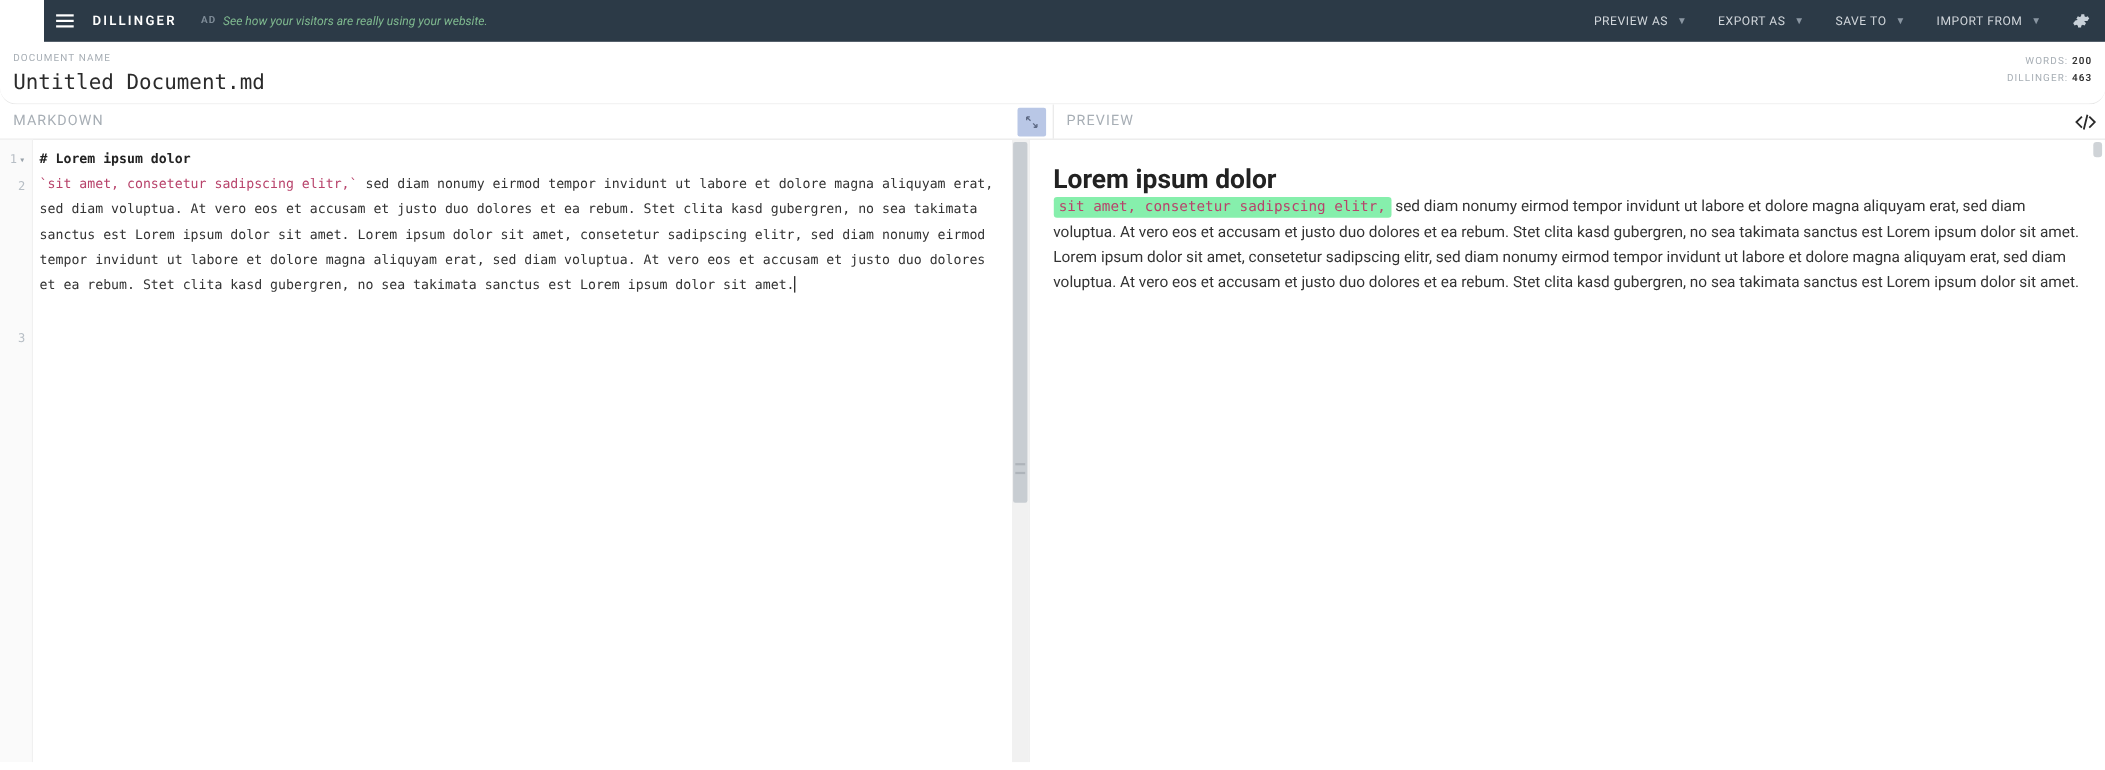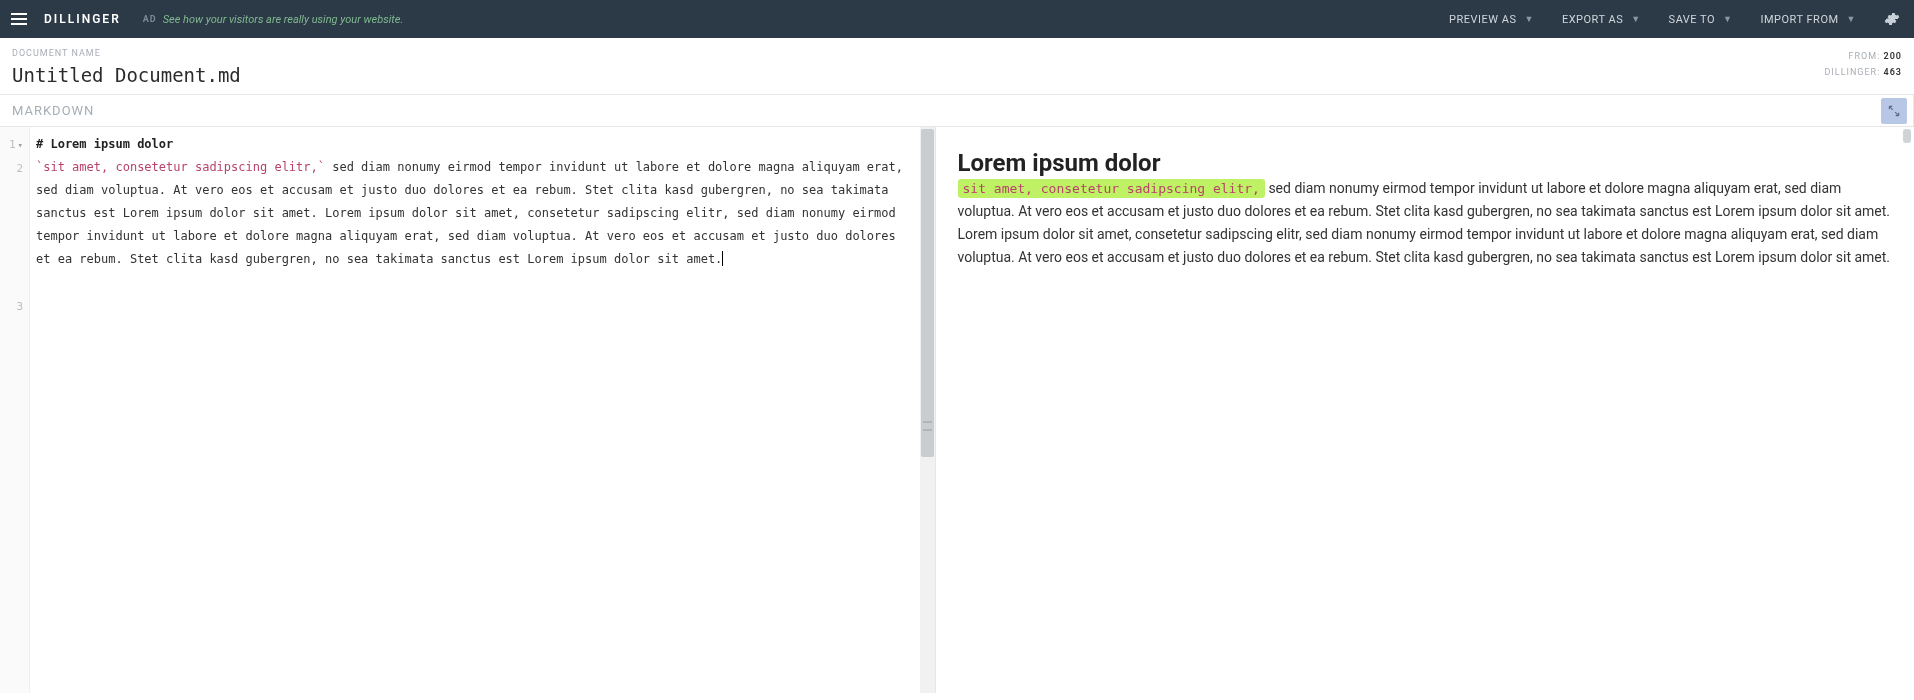--- a/index.html
+++ b/index.html
@@ -1,33 +1,33 @@
 <!DOCTYPE html>
 <html><head>
 <meta charset="utf-8">
 <style>
 * { margin: 0; padding: 0; box-sizing: border-box; }
 body { font-family: -apple-system, BlinkMacSystemFont, "Segoe UI", Roboto, sans-serif; background: #fff; }
 
-.topbar { background: #2c3a47; height: 38px; display: flex; align-items: center; color: #fff; }
+.topbar { background: #2c3a47; height: 38px; display: flex; align-items: center; color: #fff; margin-left: 40px; }
 .menu-btn { width: 38px; height: 38px; display:flex; align-items:center; justify-content:center; cursor:pointer; }
 .menu-btn span { display:block; width:16px; height:2px; background:#fff; position:relative; }
 .menu-btn span::before, .menu-btn span::after { content:""; position:absolute; left:0; width:16px; height:2px; background:#fff; }
 .menu-btn span::before { top:-5px; } .menu-btn span::after { top:5px; }
 .brand { font-weight:600; letter-spacing:2px; font-size:12px; margin-left:6px; margin-right:22px; }
 .ad-label { font-size:9px; letter-spacing:1px; color:#7d8a96; margin-right:6px;font-weight:bold; }
 .ad-link { font-size:11px; color:#7fb98f; font-style:italic; cursor:pointer; }
 .topbar-spacer { flex:1; }
 .top-menu { display:flex; align-items:center; }
 .top-menu-item { font-size:11px; letter-spacing:0.5px; color:#d0d5da; padding:0 14px; height:55px; display:flex; align-items:center; cursor:pointer; }
 .top-menu-item .chev { margin-left:8px; font-size:9px; color:#8a96a2; }
 .gear-btn { width:44px; height:38px; display:flex; align-items:center; justify-content:center; cursor:pointer; }
 .gear-btn svg { width:16px; height:16px; fill:#c8d0d8; }
 
-.docbar { padding:10px 12px 8px 12px; border-bottom:1px solid #e6e6e6; position:relative; }
+.docbar { padding:10px 12px 8px 12px; border-bottom:1px solid #e6e6e6; position:relative;border-radius:15px; }
 .docbar .label { font-size:9px; letter-spacing:1px; color:#a7aeb5; margin-bottom:6px; }
 .docbar .docname { font-family: ui-monospace, Menlo, Consolas, monospace; font-size:19px; color:#2b2b2b; }
 .stats { position:absolute; right:12px; top:10px; text-align:right; font-size:9px; letter-spacing:1px; color:#a7aeb5; line-height:1.8; }
 .stats b { color:#333; font-weight:600; }
 
 .panels-header { display:flex; height:32px; border-bottom:1px solid #e6e6e6; }
 .panel-h { flex:1; display:flex; align-items:center; padding:0 12px; font-size:13px; letter-spacing:1px; color:#a7aeb5; position:relative; }
 .panel-h.left { border-right:1px solid #e6e6e6; }
 .expand-btn { position:absolute; right:6px; top:3px; width:26px; height:26px; background:#b9c7e6; border-radius:2px; display:flex; align-items:center; justify-content:center; cursor:pointer; }
 .expand-btn svg { width:14px; height:14px; stroke:#5e6a85; fill:none; stroke-width:2; }
@@ -45,21 +45,21 @@
 .editor .plain { color:#333; }
 .cursor { display:inline-block; width:1px; height:15px; background:#000; vertical-align:-3px; }
 
 .vscroll { width:15px; background:#f1f1f1; position:relative; }
 .vscroll .thumb { position:absolute; left:1px; right:1px; top:2px; height:58%; background:#c8cdd2; border-radius:2px; }
 .vscroll .grip { position:absolute; left:3px; right:3px; top:52%; height:10px; border-top:2px solid #aeb4ba; border-bottom:2px solid #aeb4ba; }
 
 .preview-pane { flex:1; padding:22px 22px 0 22px; font-family: -apple-system, "Segoe UI", Roboto, sans-serif; color:#2b2b2b; position:relative; }
 .preview-pane h1 { font-size:24px; font-weight:700; color:#222; }
 .preview-pane p { font-size:14px; line-height:1.65; color:#333; }
-.preview-pane code { font-family:ui-monospace,Menlo,Consolas,monospace; background:#bef264; color:#b8436b; padding:2px 5px; border-radius:3px; font-size:13px; }
+.preview-pane code { font-family:ui-monospace,Menlo,Consolas,monospace; background:#86efac; color:#b8436b; padding:2px 5px; border-radius:3px; font-size:13px; }
 .pscroll { position:absolute; right:0; top:0; width:14px; height:100%; background:transparent; }
 .pscroll .pthumb { width:8px; margin-left:3px; margin-top:2px; height:14px; background:#cfd3d7; border-radius:3px; }
 </style>
 </head>
 <body>
 
 <div class="topbar">
   <div class="menu-btn">
       <span></span>
     </div>
@@ -89,31 +89,39 @@
     <svg viewBox="0 0 24 24">
         <path d="M12 8a4 4 0 100 8 4 4 0 000-8zm9 4a7.9 7.9 0 00-.1-1.2l2.1-1.6-2-3.4-2.4 1a8 8 0 00-2-1.2l-.4-2.6h-4l-.4 2.6a8 8 0 00-2 1.2l-2.4-1-2 3.4 2.1 1.6A8 8 0 003 12c0 .4 0 .8.1 1.2L1 14.8l2 3.4 2.4-1a8 8 0 002 1.2l.4 2.6h4l.4-2.6a8 8 0 002-1.2l2.4 1 2-3.4-2.1-1.6c.1-.4.1-.8.1-1.2z"></path>
       </svg>
   </div>
 </div>
 
 <div class="docbar">
   <div class="label">DOCUMENT NAME</div>
   <div class="docname">Untitled Document.md</div>
   <div class="stats">
-    <div><span>FROM:</span> <b>200</b></div>
+    <div><span>WORDS:</span> <b>200</b></div>
     <div><span>DILLINGER:</span> <b>463</b></div>
   </div>
 </div>
 
 <div class="panels-header">
   <div class="panel-h left">
     <span>MARKDOWN</span>
     <div class="expand-btn">
       <svg viewBox="0 0 24 24">
           <path d="M4 4l6 6M4 4h5M4 4v5M20 20l-6-6M20 20h-5M20 20v-5"></path>
+        </svg>
+    </div>
+  </div>
+  <div class="panel-h">
+    <span>PREVIEW</span>
+    <div class="code-btn">
+      <svg viewBox="0 0 24 24">
+          <path d="M8 6l-6 6 6 6M16 6l6 6-6 6M14 4l-4 16"></path>
         </svg>
     </div>
   </div>
 </div>
 
 <div class="panels">
   <div class="editor-pane">
     <div class="gutter">
       <span class="ln"><span>1</span><span class="fold">▾</span></span>
       <span class="ln">2</span>

